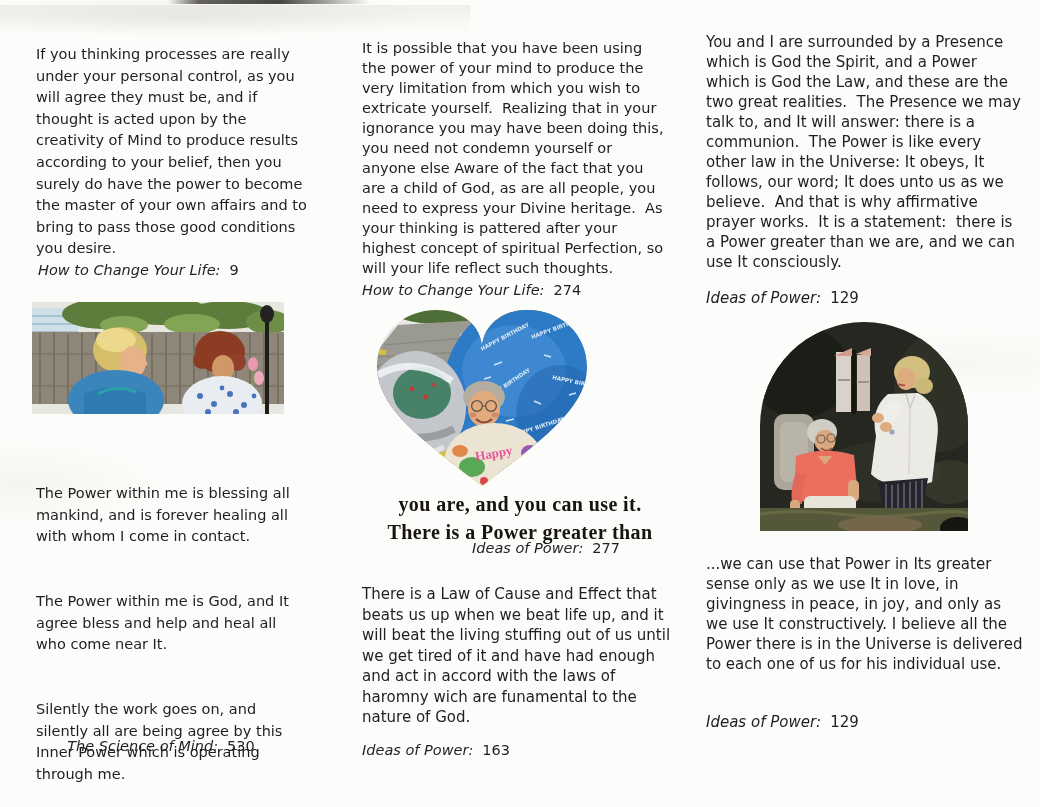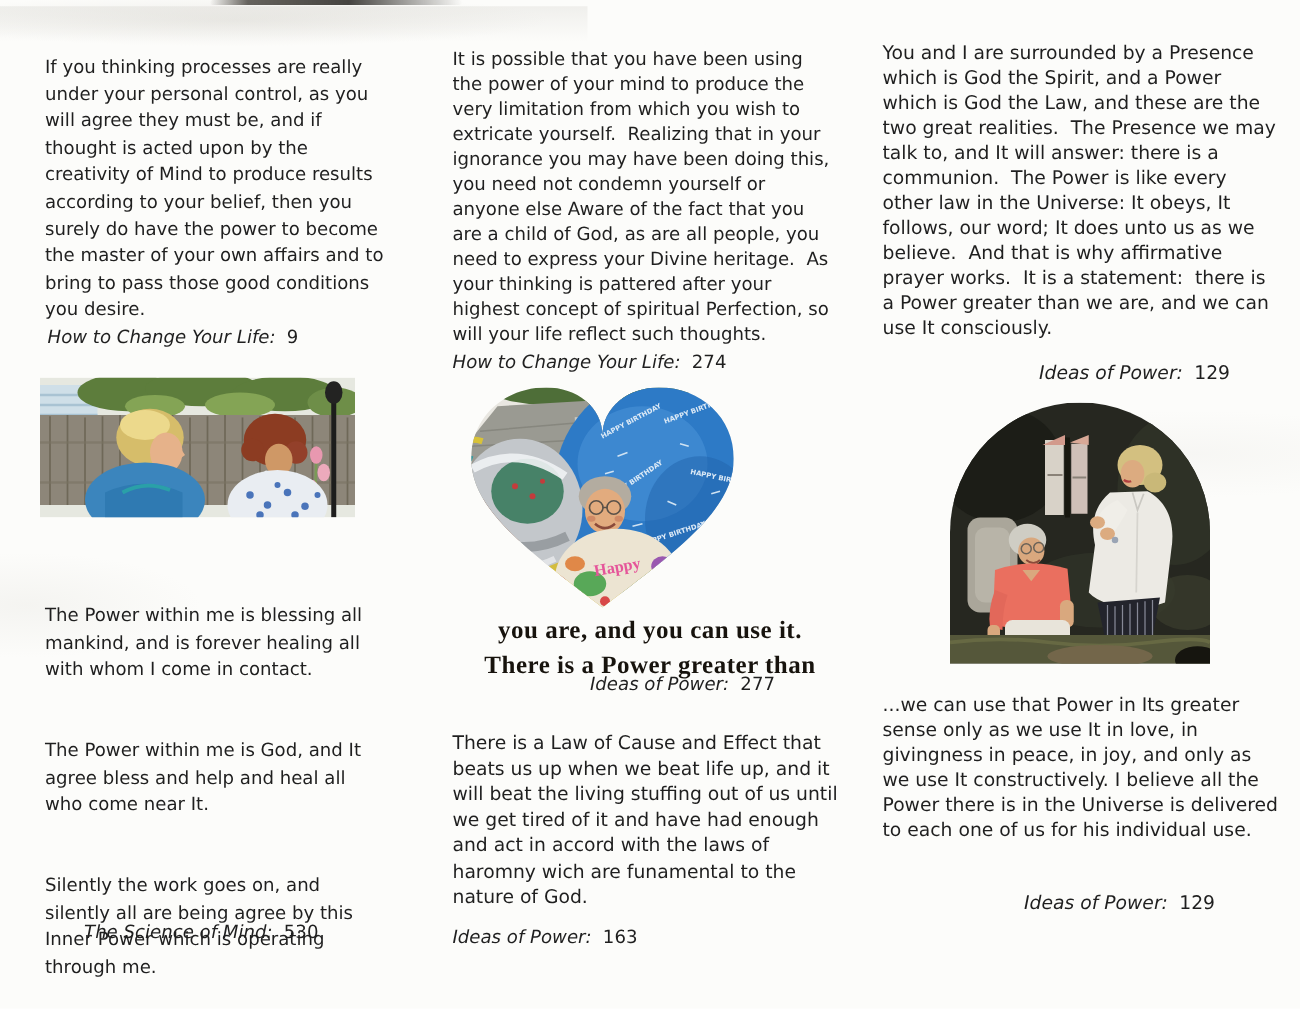--- a/index.html
+++ b/index.html
@@ -22,21 +22,21 @@
   .c1{font-size:14.5px;line-height:21.6px;}
   .c2{font-size:14.5px;line-height:20px;}
   .c3{font-size:15px;line-height:20px;}
   .cite{position:absolute;font-style:italic;}
   .cite .ref{font-style:normal;margin-left:9px;}
   .photo{position:absolute;overflow:hidden;}
   .arch{border-radius:104px 104px 0 0;}
   .quote{position:absolute;text-align:center;font-family:cursive;
     font-weight:bold;font-size:20px;line-height:28px;color:#17130d;letter-spacing:.4px;}
   .tcenter{text-align:center;}
-  .tright{text-align:right;}
+  .tright{text-align:left;}
 </style>
 </head>
 <body>
 
 <div class="page">
 
   <div class="artifact smudge"></div>
   <div class="artifact wash"></div>
 
   <div class="blk c1" style="left:36px;top:44px;width:272px;">If you thinking processes are really under your personal control, as you will agree they must be, and if thought is acted upon by the creativity of Mind to produce results according to your belief, then you surely do have the power to become the master of your own affairs and to bring to pass those good conditions you desire.</div>

